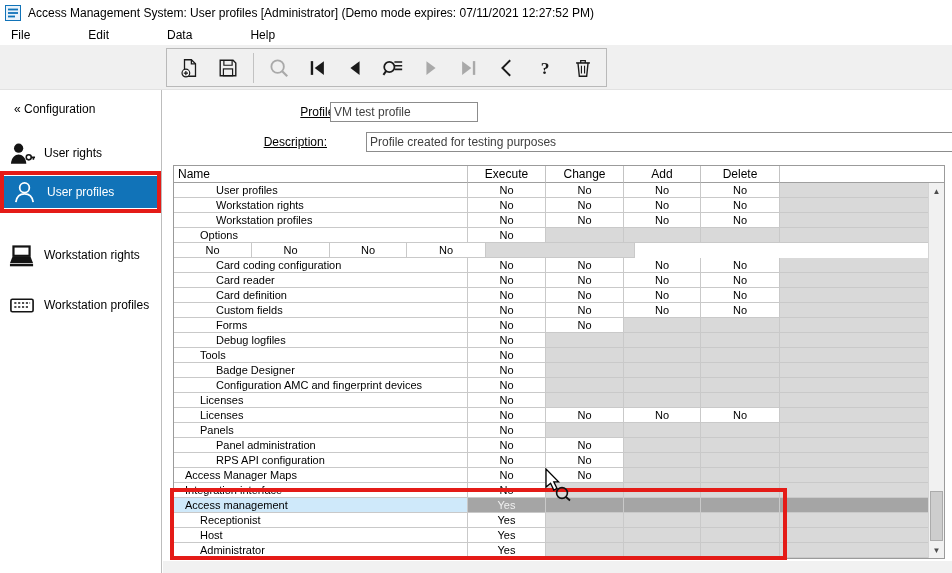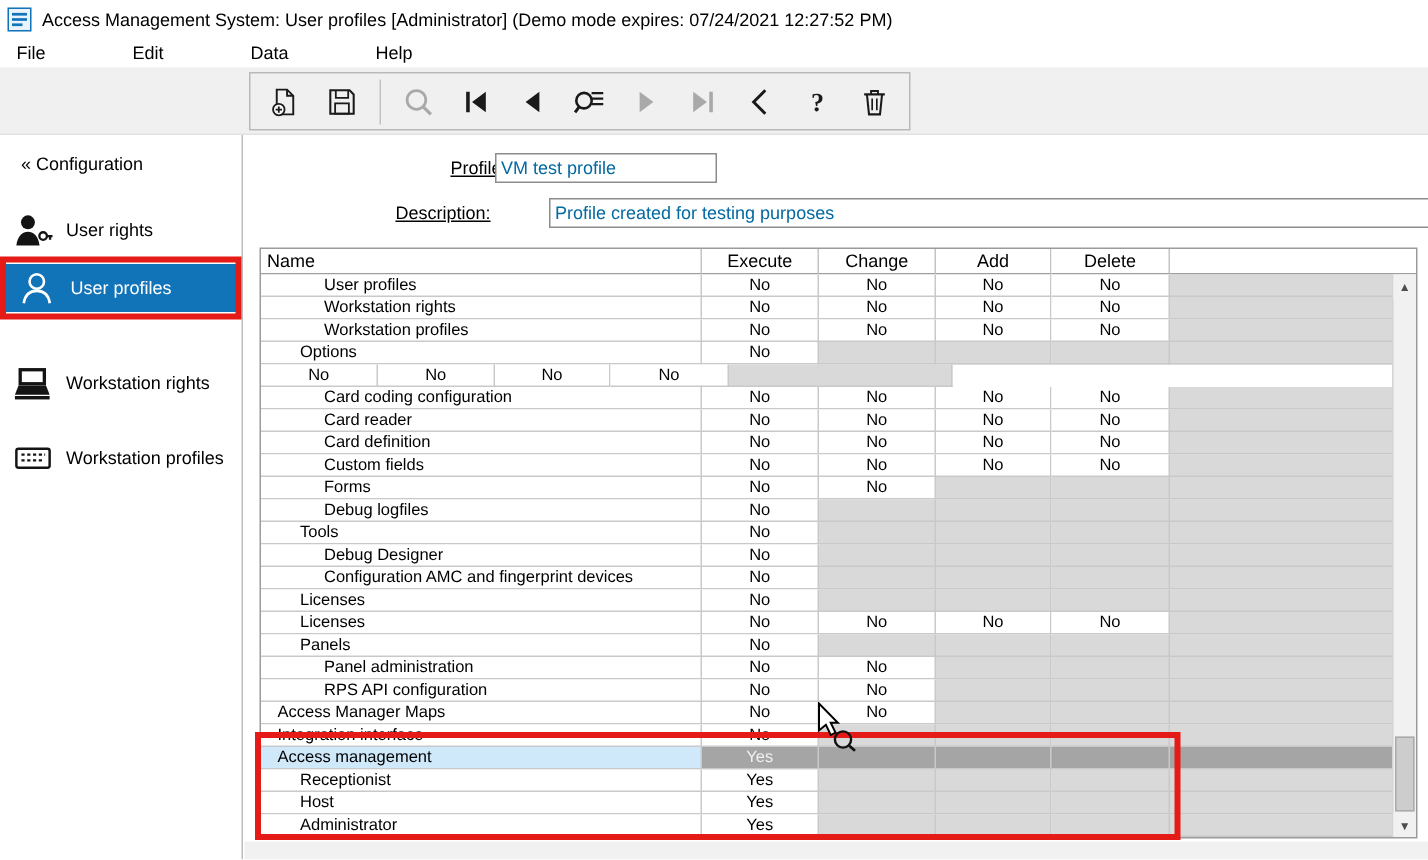--- a/index.html
+++ b/index.html
@@ -26,21 +26,21 @@
   .sidebar{position:absolute;left:0;top:90px;width:162px;height:483px;background:#fff;border-right:1px solid #bdbdbd;}
   .sidebar-header{position:absolute;left:14px;top:12px;}
   .side-item{position:absolute;left:0;width:162px;height:30px;display:flex;align-items:center;gap:7px;padding-left:7px;cursor:default;}
   .side-item.selected{background:var(--accent-blue);color:#fff;left:3px;width:155px;height:32px;}
   .side-icon{width:30px;height:28px;display:flex;align-items:center;justify-content:center;flex:0 0 30px;}
   .side-label{white-space:nowrap;}
 
   .main{position:absolute;left:163px;top:90px;width:789px;height:483px;background:#fff;}
   .form-label{position:absolute;text-decoration:underline;white-space:nowrap;}
   .lbl-right{left:0;width:164px;text-align:right;}
-  .field{position:absolute;height:20px;border:1px solid #8c8c8c;background:#fff;font:12px "Liberation Sans",sans-serif;padding:0 3px;color:#0369a1;}
+  .field{position:absolute;height:20px;border:1px solid #8c8c8c;background:#fff;font:12px "Liberation Sans",sans-serif;padding:0 3px;color:#404040;}
 
   .grid{position:absolute;left:10px;top:75px;width:772px;height:394px;border:1px solid #9b9b9b;background:#fff;overflow:hidden;}
   .gh{display:flex;height:17px;background:#fff;}
   .gh-cell{border-right:1px solid #c3c3c3;border-bottom:1px solid #9f9f9f;display:flex;align-items:center;justify-content:center;font-size:12px;background:#fff;flex:0 0 auto;white-space:nowrap;overflow:hidden;}
   .gh-cell.name{justify-content:flex-start;padding-left:4px;}
   .gbody{position:absolute;left:0;top:17px;width:755px;}
   .grow{display:flex;height:15px;}
   .gc{border-right:1px solid #c9c9c9;border-bottom:1px solid #c9c9c9;font-size:11px;display:flex;align-items:center;justify-content:center;background:var(--dis-gray);flex:0 0 auto;white-space:nowrap;overflow:hidden;}
   .gc.name{justify-content:flex-start;background:#fff;}
   .gc.val{background:#fff;}
@@ -63,21 +63,21 @@
 <body>
 
 <div class="titlebar">
   <span class="app-icon">
     <svg width="12" height="12" viewBox="0 0 12 12">
         <rect x="1" y="1.6" width="10" height="1.8" fill="#1173b8"></rect>
         <rect x="1" y="5.1" width="10" height="1.8" fill="#1173b8"></rect>
         <rect x="1" y="8.6" width="7" height="1.8" fill="#1173b8"></rect>
       </svg>
   </span>
-  <span class="title">Access Management System: User profiles [Administrator]  (Demo mode expires: 07/24/2021 12:27:52 PM)</span>
+  <span class="title">Access Management System: User profiles [Administrator]  (Demo mode expires: 07/11/2021 12:27:52 PM)</span>
 </div>
 
 <div class="menubar" id="menubar">
     <span class="menu-item">File</span>
     <span class="menu-item">Edit</span>
     <span class="menu-item">Data</span>
     <span class="menu-item">Help</span>
   </div>
 
 <div class="toolbar">
@@ -325,21 +325,21 @@
         </div>
         <div class="grow">
           <div class="gc name" style="width: 294px; padding-left: 26px;">Tools</div>
           <div class="gc val" style="width: 78px;">No</div>
           <div class="gc" style="width: 78px;"></div>
           <div class="gc" style="width: 77px;"></div>
           <div class="gc" style="width: 79px;"></div>
           <div class="gc" style="width: 149px;"></div>
         </div>
         <div class="grow">
-          <div class="gc name" style="width: 294px; padding-left: 42px;">Debug Designer</div>
+          <div class="gc name" style="width: 294px; padding-left: 42px;">Badge Designer</div>
           <div class="gc val" style="width: 78px;">No</div>
           <div class="gc" style="width: 78px;"></div>
           <div class="gc" style="width: 77px;"></div>
           <div class="gc" style="width: 79px;"></div>
           <div class="gc" style="width: 149px;"></div>
         </div>
         <div class="grow">
           <div class="gc name" style="width: 294px; padding-left: 42px;">Configuration AMC and fingerprint devices</div>
           <div class="gc val" style="width: 78px;">No</div>
           <div class="gc" style="width: 78px;"></div>

